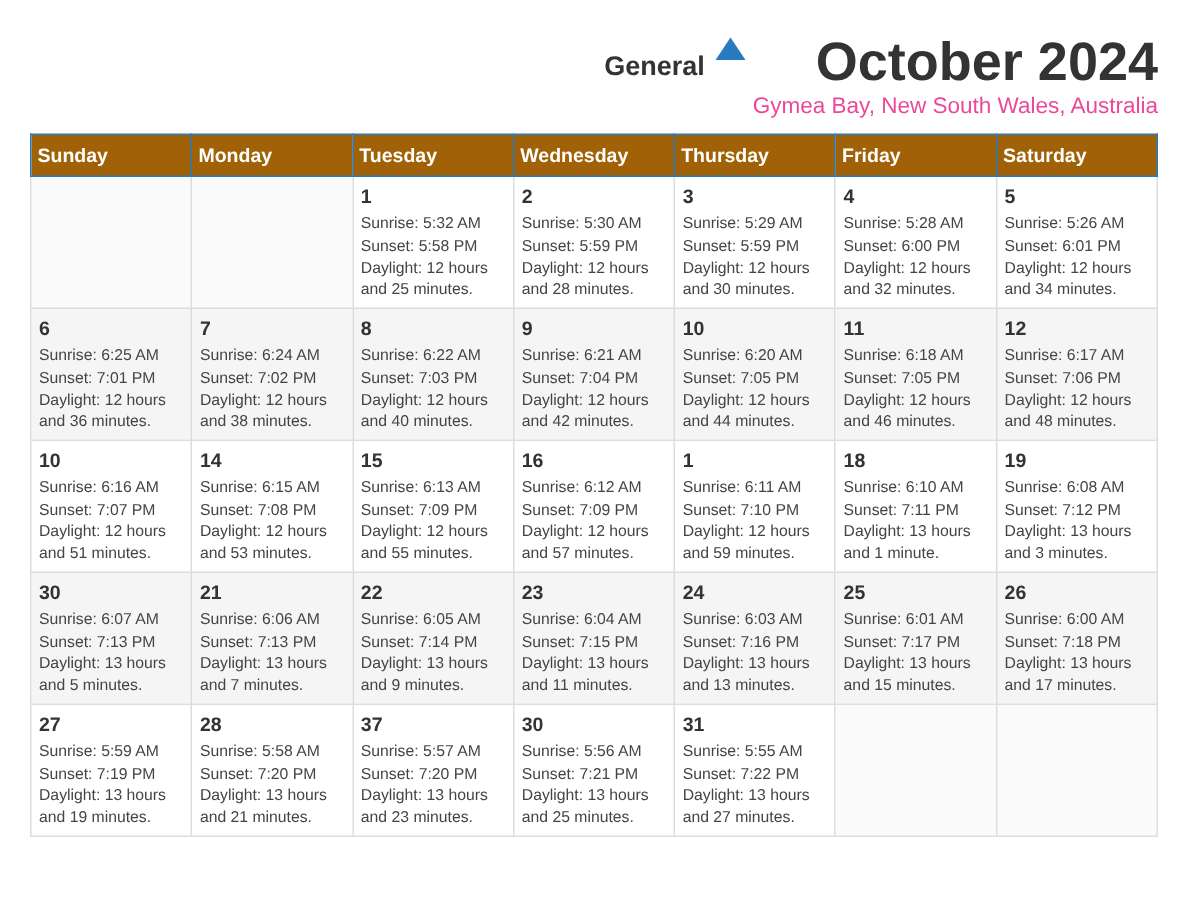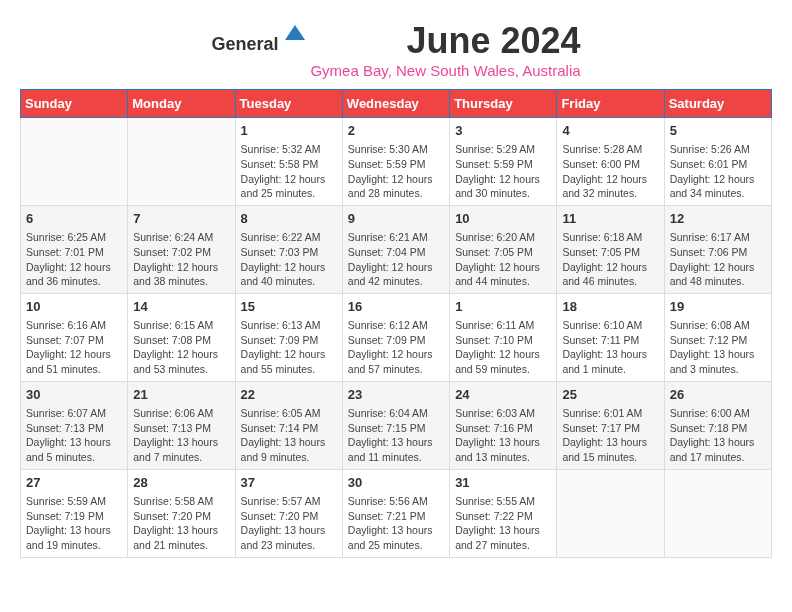--- a/index.html
+++ b/index.html
@@ -5,21 +5,21 @@
     * { box-sizing: border-box; margin: 0; padding: 0; }
     body {
       font-family: Arial, sans-serif;
       background: #fff;
       width: 792px;
       min-height: 612px;
       padding: 20px;
     }
     .header {
       display: flex;
-      justify-content: center;
+      justify-content: flex-end;
       align-items: flex-start;
       margin-bottom: 10px;
     }
     .logo {
       display: flex;
       align-items: center;
     }
     .logo-text {
       font-size: 18px;
       font-weight: bold;
@@ -43,21 +43,21 @@
     .location {
       font-size: 15px;
       color: #ec4899;
     }
     table {
       width: 100%;
       border-collapse: collapse;
       font-size: 11px;
     }
     thead tr {
-      background-color: #ef4444;
+      background-color: #a16207;
       color: #fff;
     }
     thead th {
       padding: 6px 4px;
       text-align: left;
       font-size: 13px;
       font-weight: bold;
       border: 1px solid #2a7abf;
     }
     tbody tr {
@@ -96,21 +96,21 @@
   <div class="logo">
     <div>
       <div class="logo-text">
         <span class="logo-general">General</span><svg class="logo-icon" viewBox="0 0 30 30">
             <polygon points="15,5 25,20 5,20" fill="#2a7abf"></polygon>
           </svg>
       </div>
     </div>
   </div>
   <div class="title-section">
-    <div class="month-title">June 2024</div>
+    <div class="month-title">October 2024</div>
     <div class="location">Gymea Bay, New South Wales, Australia</div>
   </div>
 </div>
 
 <table>
   <thead>
     <tr>
     <th>Sunday</th>
         <th>Monday</th>
         <th>Tuesday</th>

